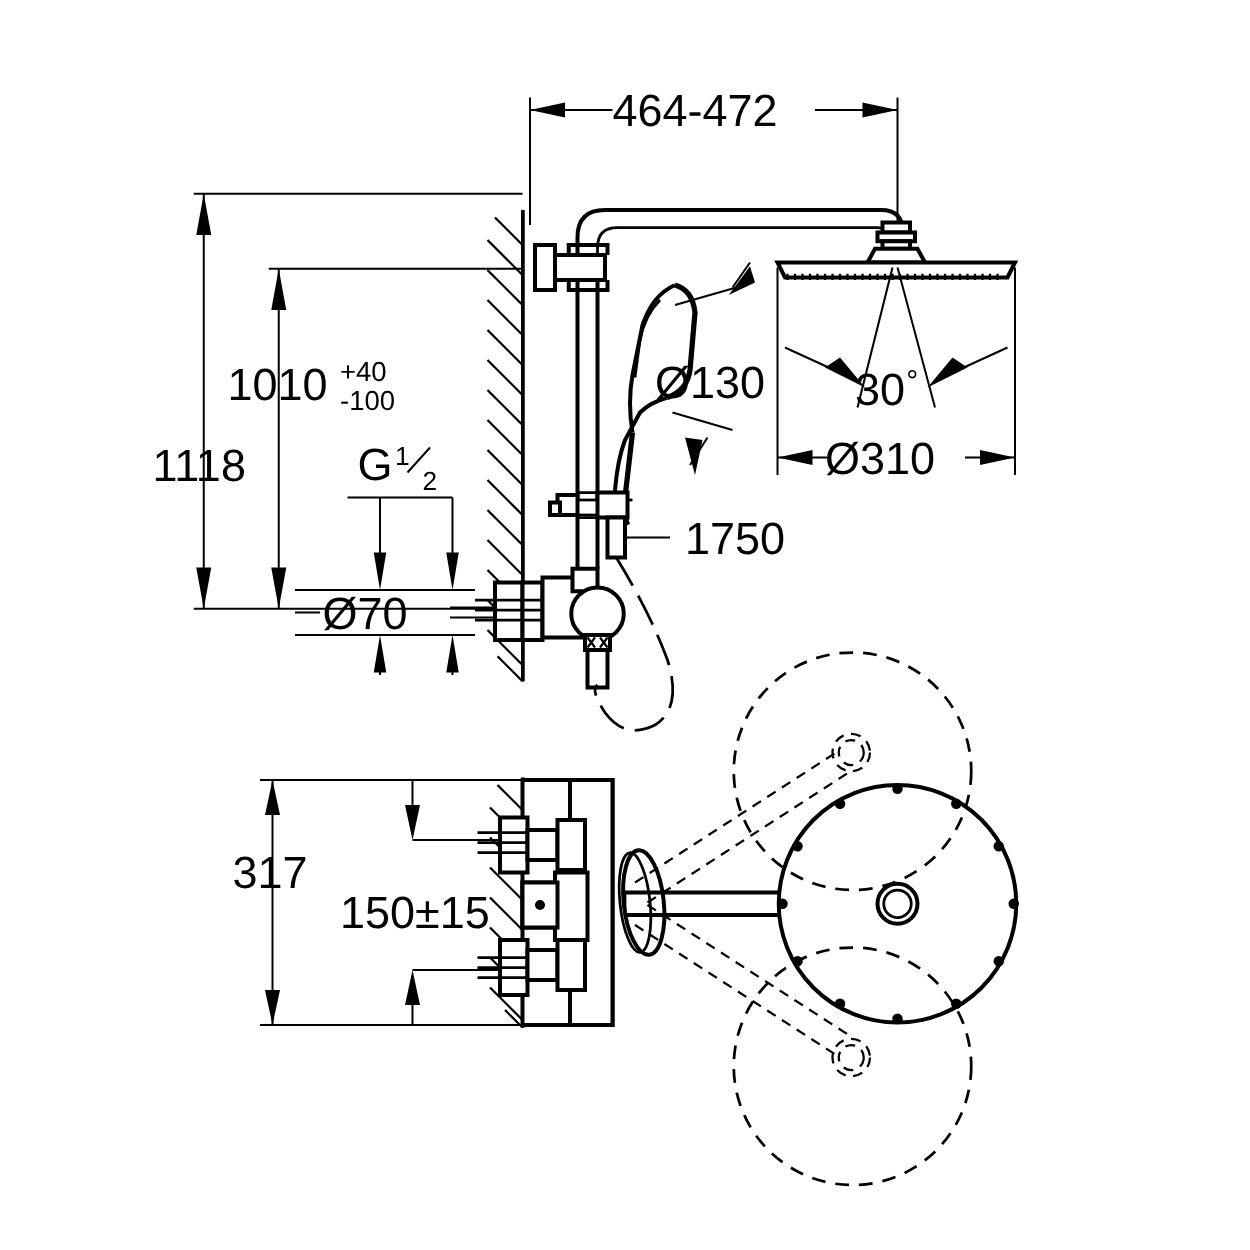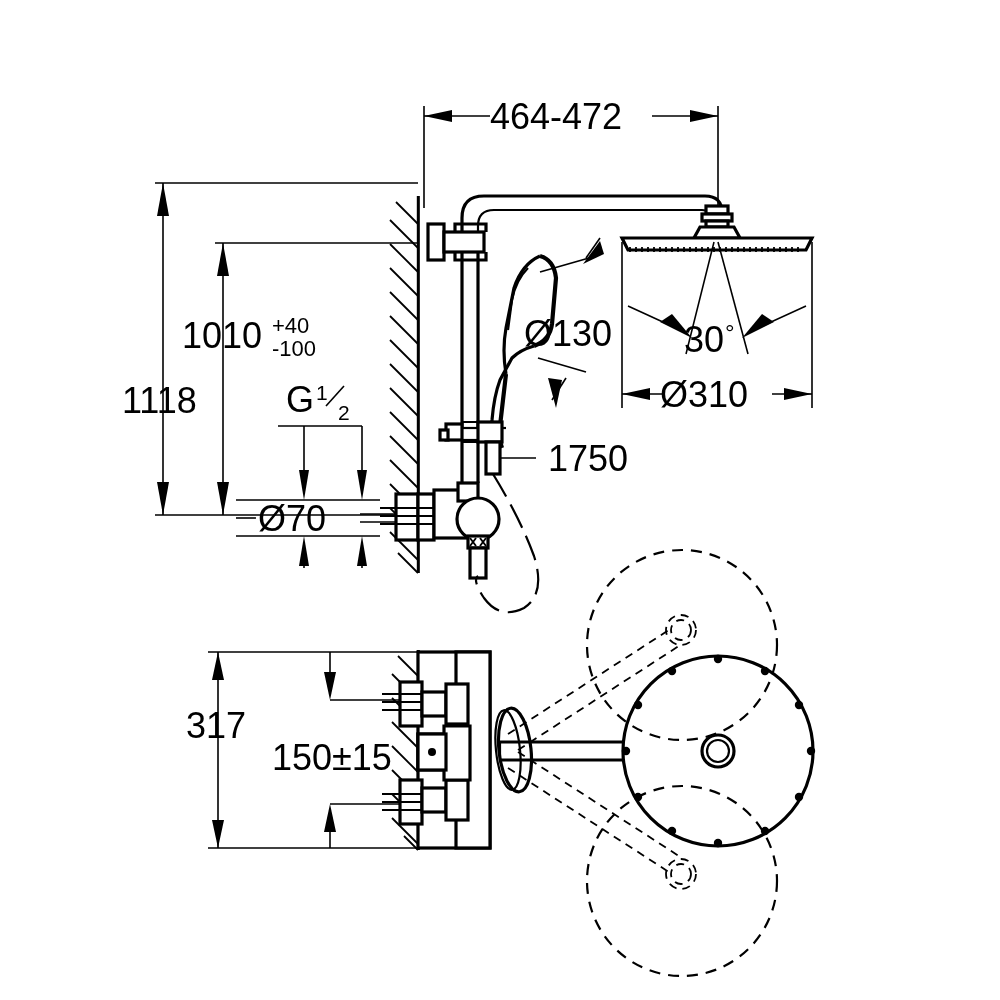--- a/index.html
+++ b/index.html
@@ -1,18 +1,18 @@
 <!DOCTYPE html>
 <html><head>
 <meta charset="utf-8">
 <style>
   html,body{margin:0;padding:0;background:#ffffff;}
   body{width:1000px;height:1000px;overflow:hidden;
        font-family:"Liberation Sans", sans-serif;color:#000;}
-  #sheet{position:relative;width:1000px;height:876px;background:#fff;margin-top:28px;}
+  #sheet{position:relative;width:1000px;height:876px;background:#fff;}
   svg{display:block;}
   .ln{stroke:#000;fill:none;stroke-linecap:butt;}
   .thin{stroke-width:1.6;}
   .med{stroke-width:2.2;}
   .thick{stroke-width:3.2;}
   .fat{stroke-width:4.2;}
   .hatch{stroke:#000;stroke-width:1.8;}
   .dash{stroke:#000;fill:none;stroke-width:2.2;stroke-dasharray:11 8;}
   .dashfine{stroke:#000;fill:none;stroke-width:1.8;stroke-dasharray:8 6;}
   .dashhose{stroke:#000;fill:none;stroke-width:2.2;stroke-dasharray:26 9;}

